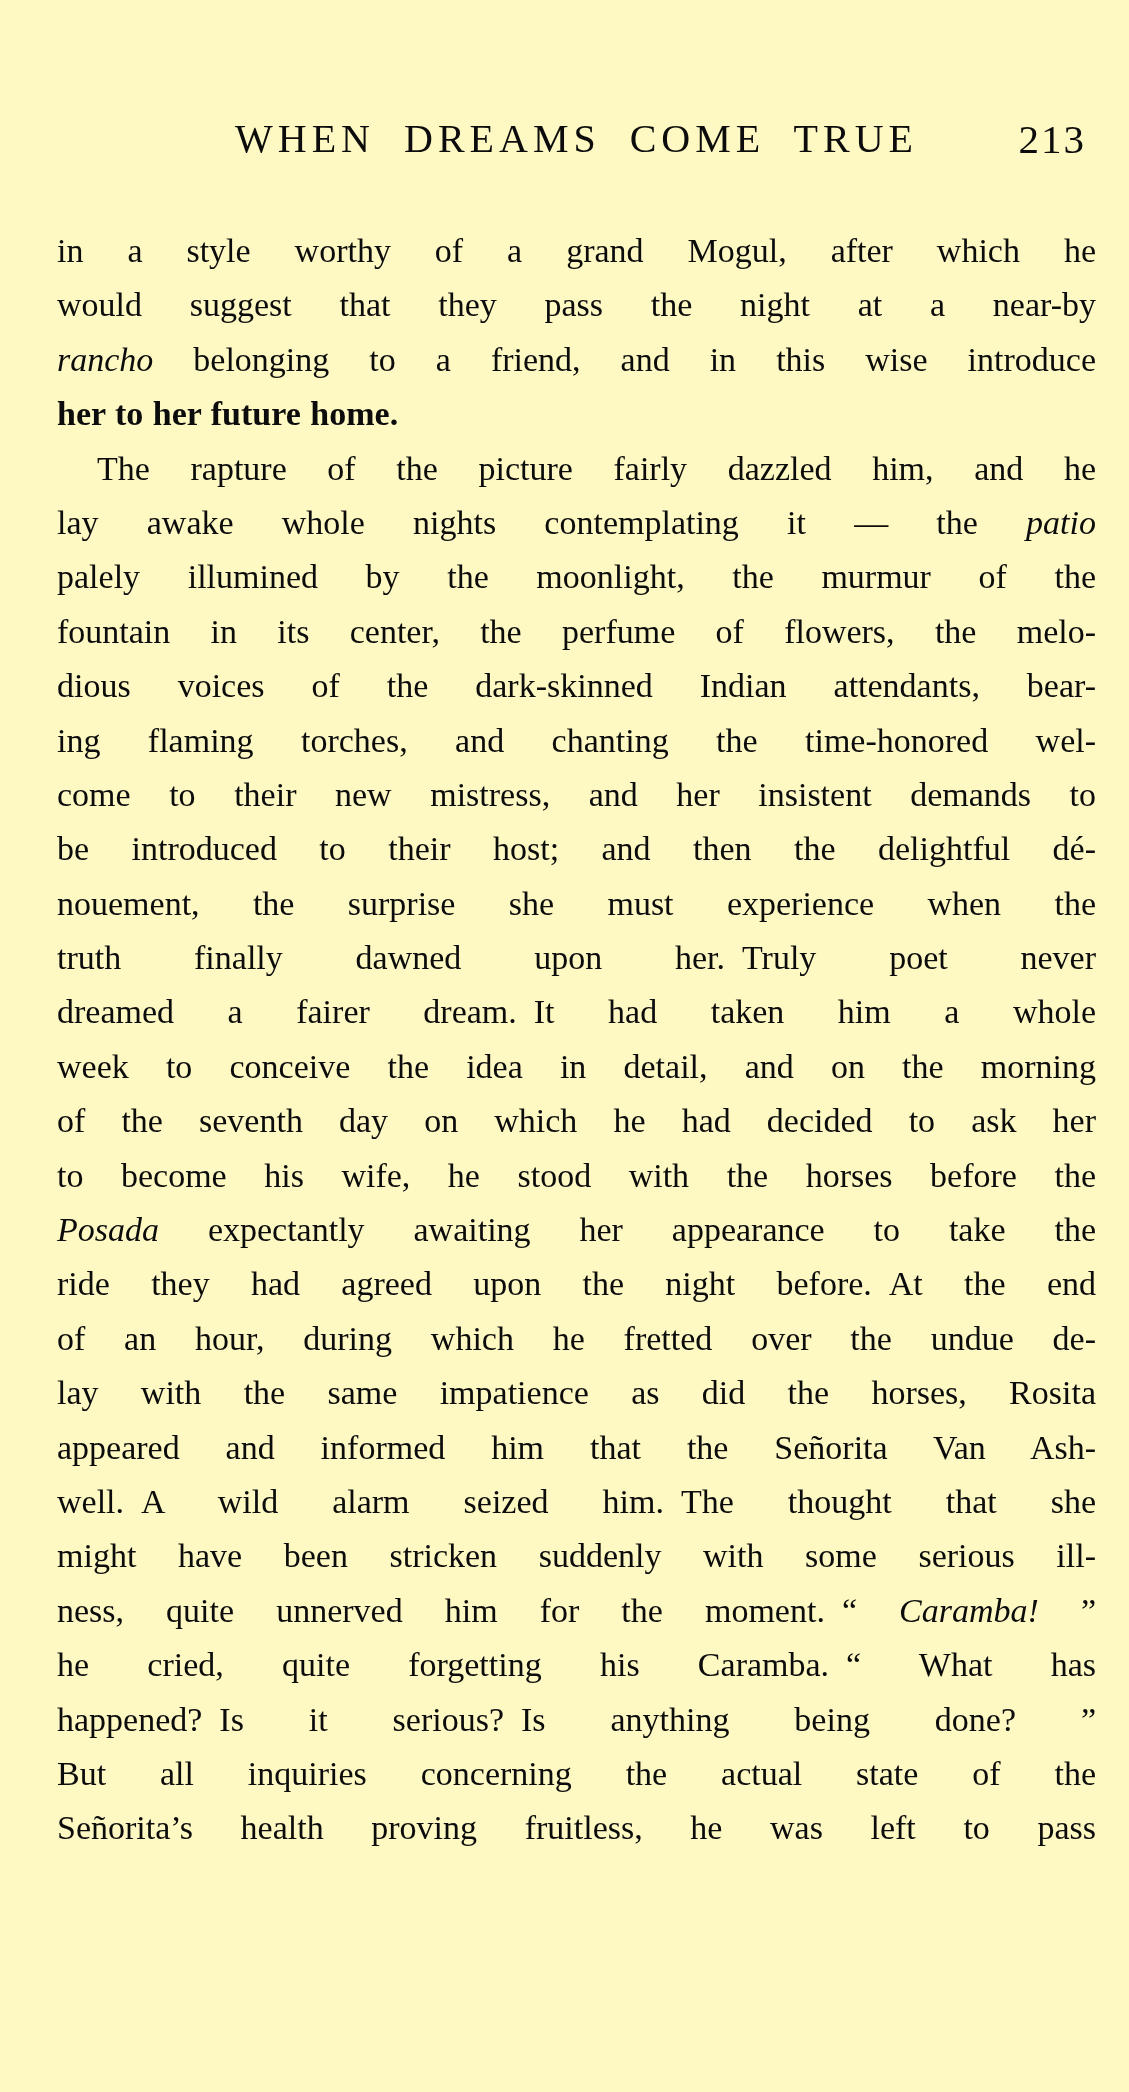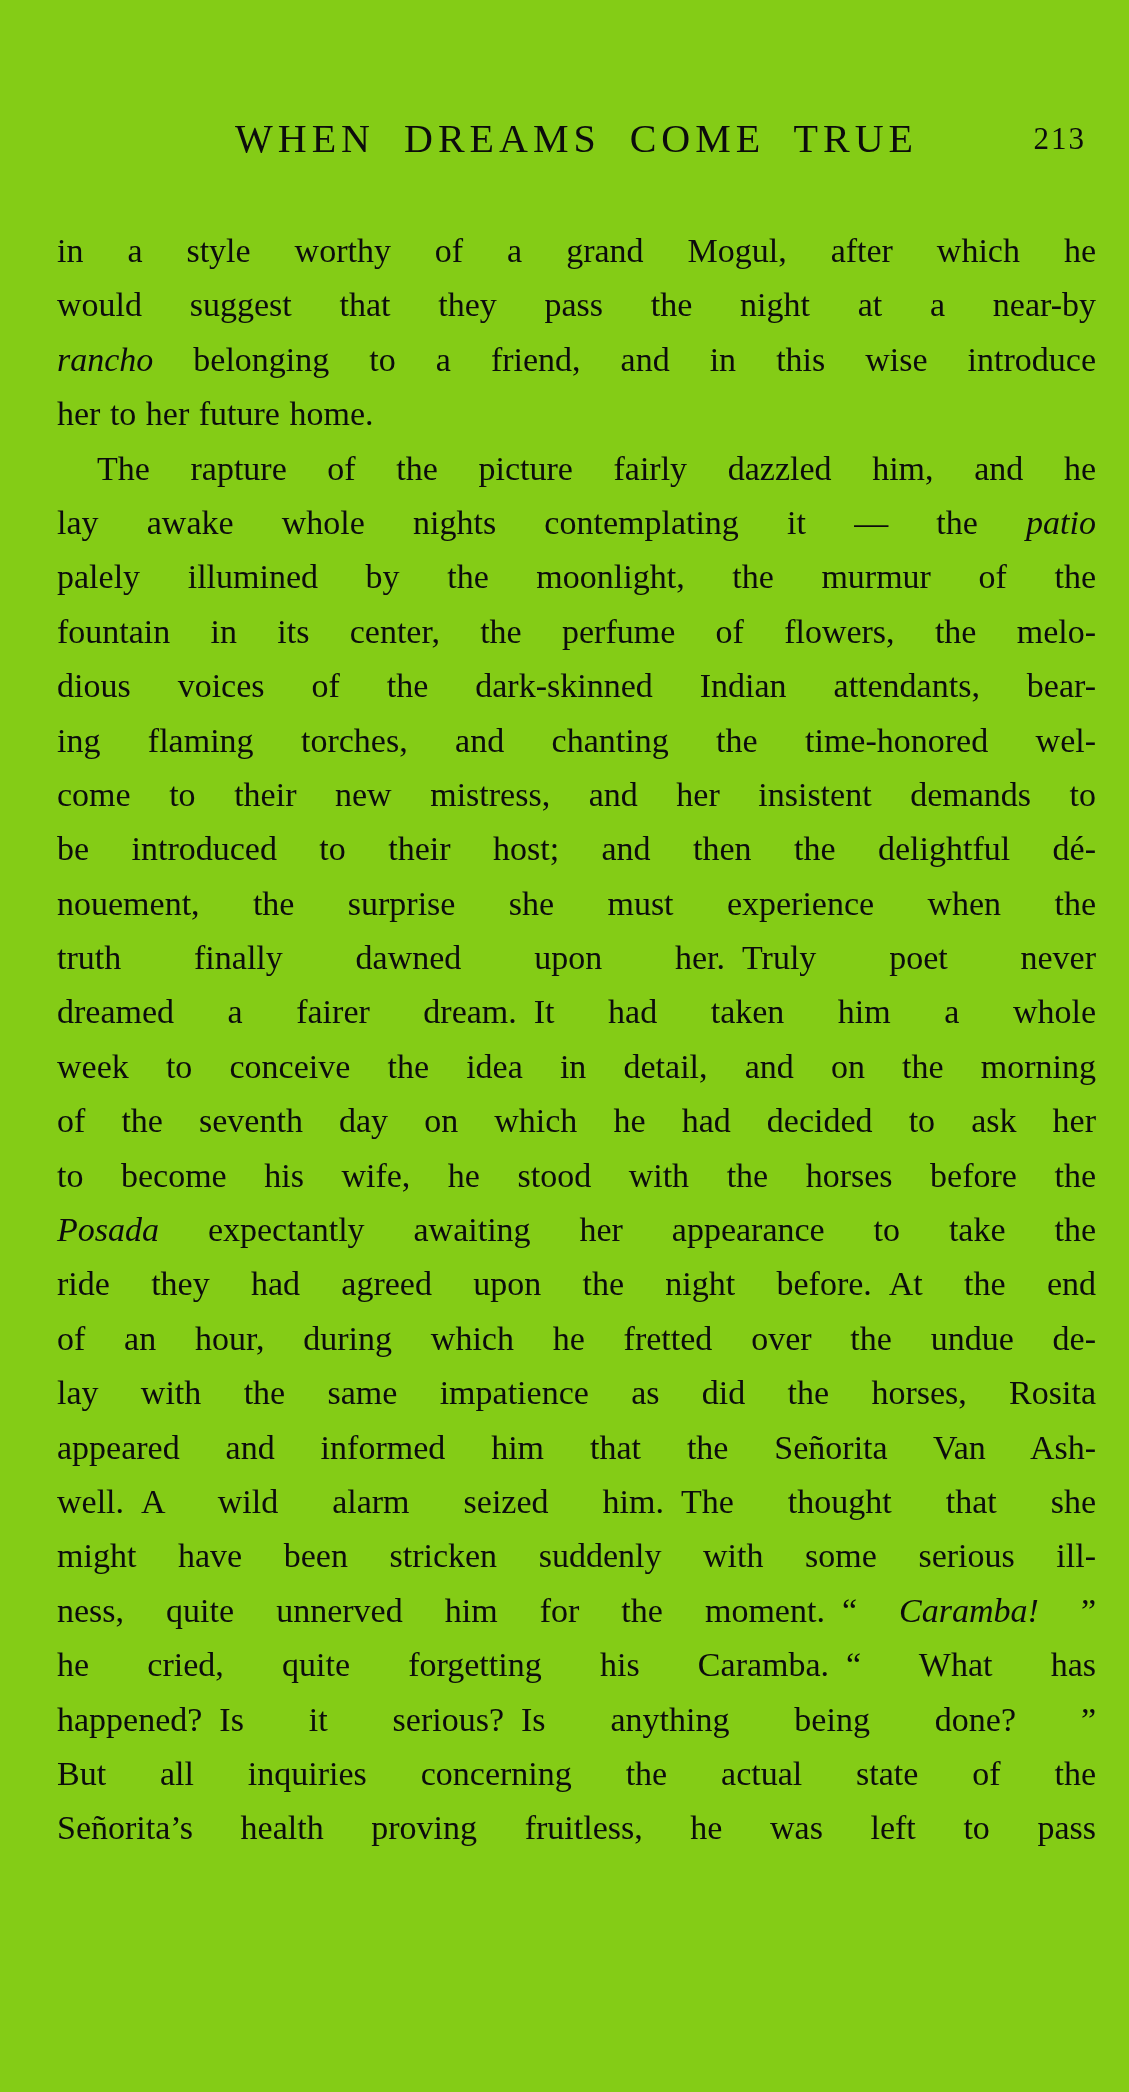--- a/index.html
+++ b/index.html
@@ -11,61 +11,62 @@
     width: 1129px;
     height: 2092px;
     position: relative;
     overflow: hidden;
     font-family: "Liberation Serif", "DejaVu Serif", serif;
     color: #0c0c0c;
   }
   .page {
     position: absolute;
     inset: 0;
-    background: #84cc16;
+    background: #fef9c3;
   }
   .running-head {
     position: absolute;
     top: 116px;
     left: 57px;
     width: 1039px;
     height: 46px;
     line-height: 46px;
   }
   .running-title {
     display: block;
     text-align: center;
     font-size: 40px;
     letter-spacing: 5px;
     word-spacing: 14px;
   }
   .folio {
     position: absolute;
     right: 10px;
     top: 0;
-    font-size: 31px;
+    font-size: 41px;
     letter-spacing: 2px;
   }
   .body-text {
     position: absolute;
     top: 224px;
     left: 57px;
     width: 1039px;
     font-size: 34px;
   }
   .line {
     height: 54.4px;
     line-height: 54.4px;
     text-align: justify;
     text-align-last: justify;
     word-spacing: 1px;
     white-space: normal;
   }
   .line.para-end {
     text-align-last: left;
+    font-weight: bold;
   }
   .line.indent {
     text-indent: 40px;
   }
   .it {
     font-style: italic;
   }
 </style>
 </head>
 <body>

